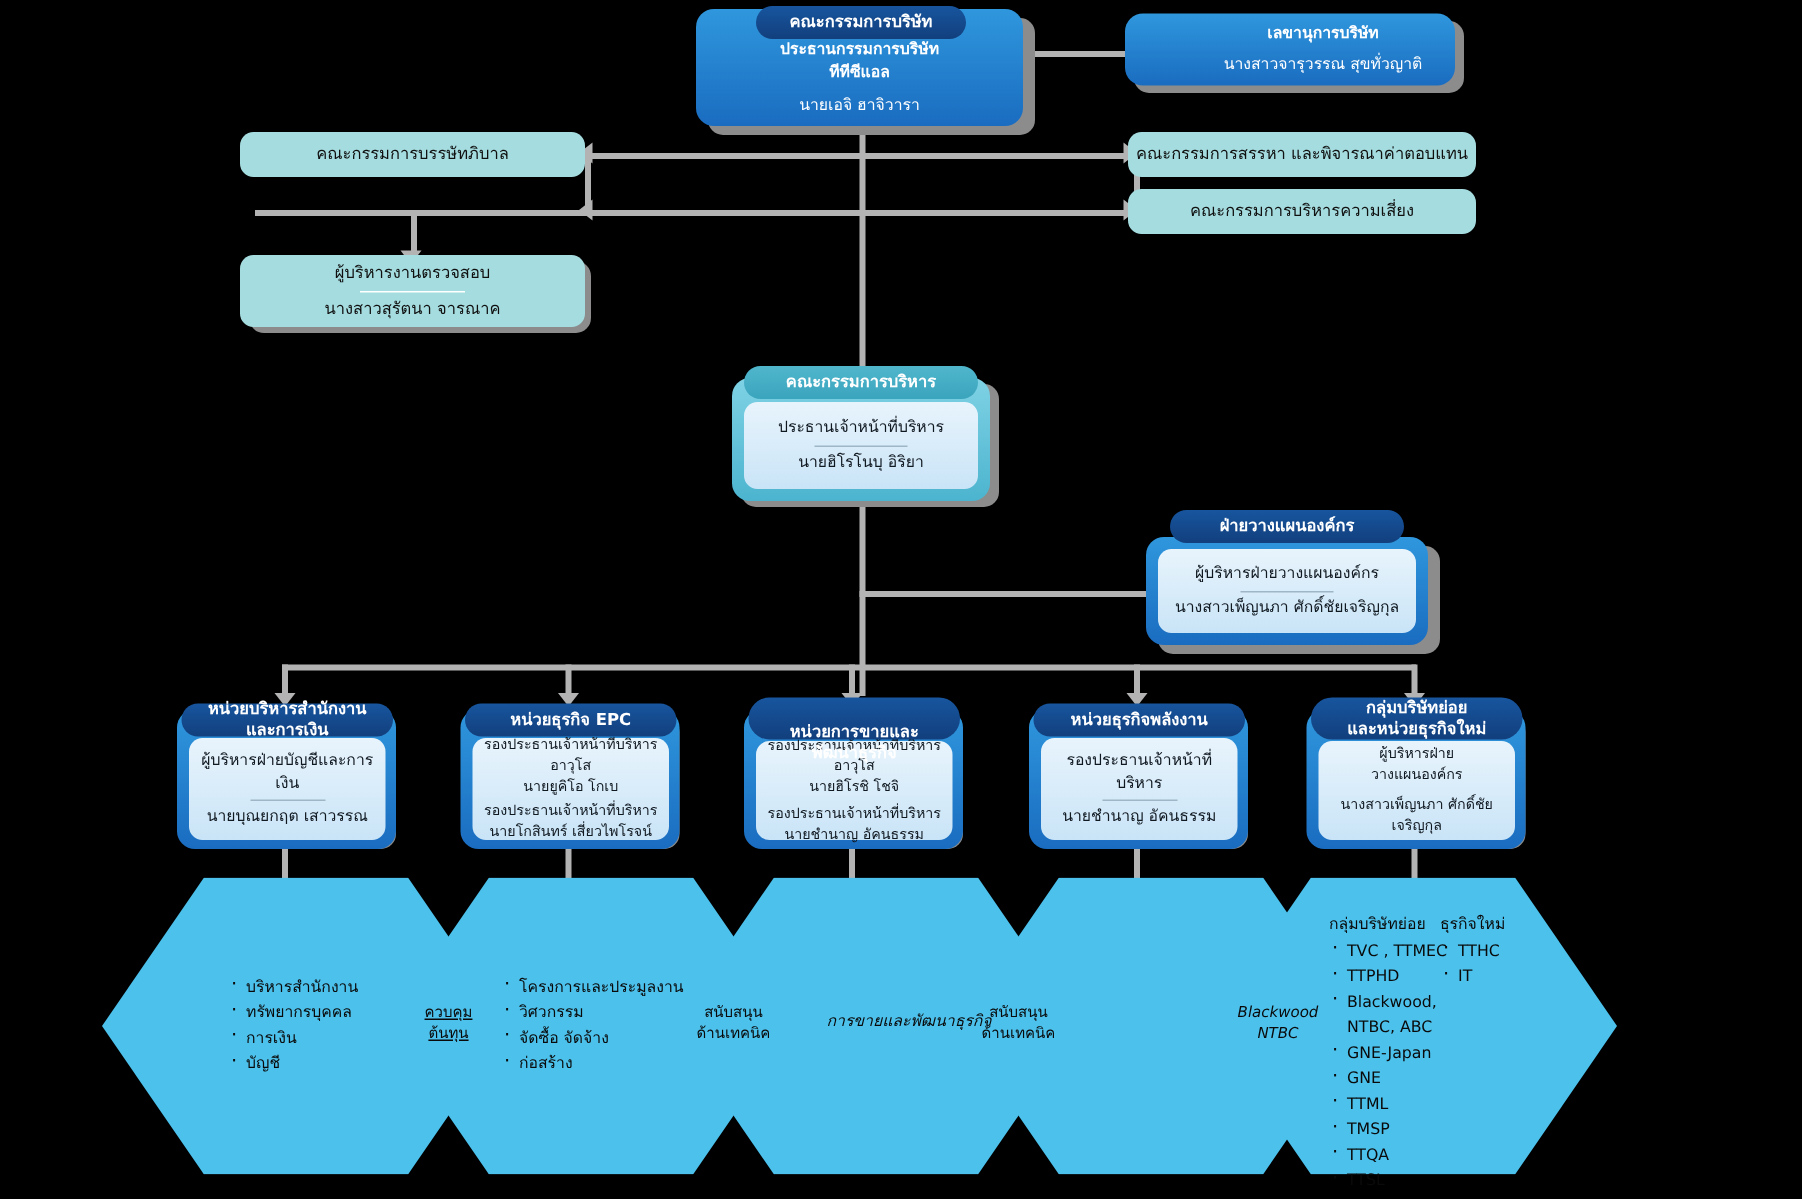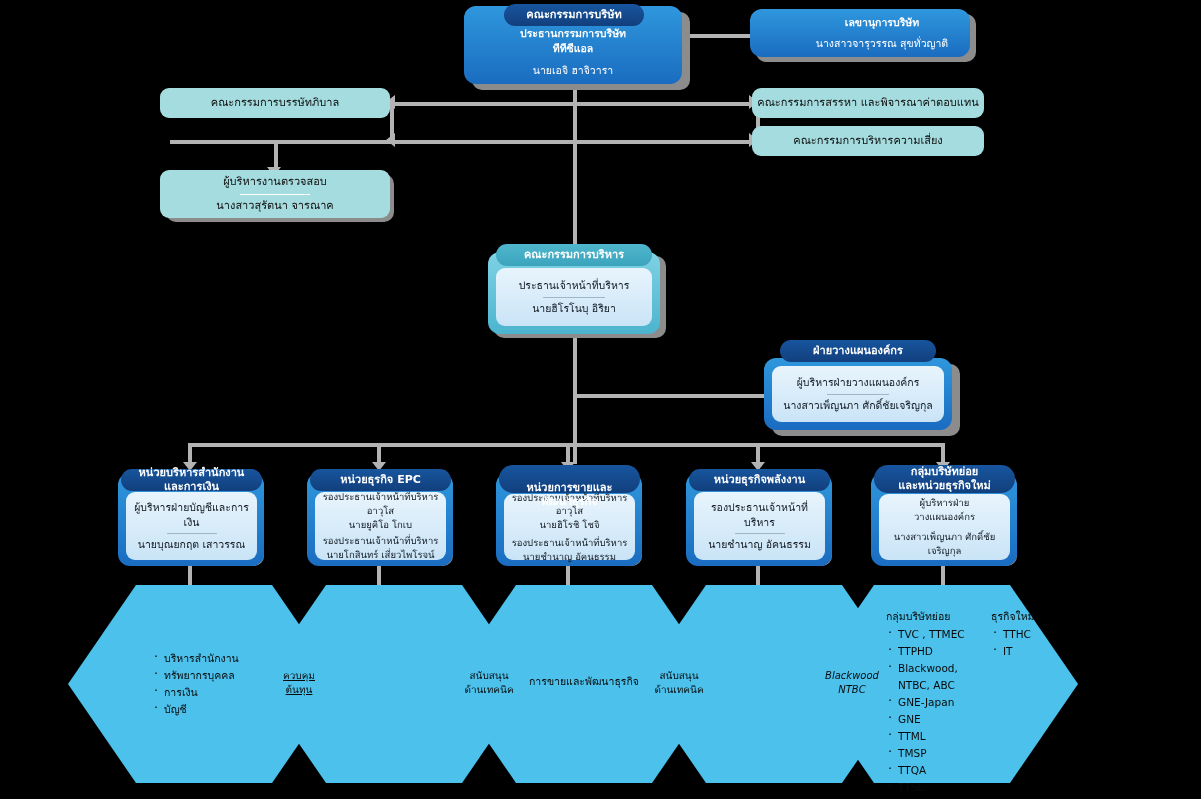--- a/index.html
+++ b/index.html
@@ -315,22 +315,30 @@
 
   <div class="hexlist" style="left:152px; top:650px; width:130px;">
     <ul>
       <li>บริหารสำนักงาน</li>
       <li>ทรัพยากรบุคคล</li>
       <li>การเงิน</li>
       <li>บัญชี</li>
     </ul>
   </div>
 
-
-  <div class="hexlabel" style="left:490px; top:664px; width:188px; height:36px;">
+  <div class="hexlist" style="left:334px; top:650px; width:140px;">
+    <ul>
+      <li>โครงการและประมูลงาน</li>
+      <li>วิศวกรรม</li>
+      <li>จัดซื้อ จัดจ้าง</li>
+      <li>ก่อสร้าง</li>
+    </ul>
+  </div>
+
+  <div class="hexlabel" style="left:512px; top:664px; width:188px; height:36px;font-style:italic;">
     <span style="white-space:pre-line;">การขายและพัฒนาธุรกิจ</span>
   </div>
 
 
   <div class="hexlist" style="left:886px; top:608px; width:82px;">
     <div class="listhead">กลุ่มบริษัทย่อย</div>
     <ul>
       <li>TVC , TTMEC</li>
       <li>TTPHD</li>
       <li style="white-space:pre-line;">Blackwood,
@@ -338,21 +346,21 @@
       <li>GNE-Japan</li>
       <li>GNE</li>
       <li>TTML</li>
       <li>TMSP</li>
       <li>TTQA</li>
       <li>TTSL</li>
       <li>TTCL Turkey</li>
 
     </ul>
   </div>
-  <div class="hexlist" style="left:991px; top:608px; width:60px;">
+  <div class="hexlist" style="left:960px; top:608px; width:60px;">
     <div class="listhead">ธุรกิจใหม่</div>
     <ul>
       <li>TTHC</li>
       <li>IT</li>
     </ul>
   </div>
 
   <div class="overlap-label" style="left:258px; top:666px; width:82px; height:34px;">
     <span style="white-space:pre-line;text-decoration:underline;">ควบคุม
 ต้นทุน</span>

